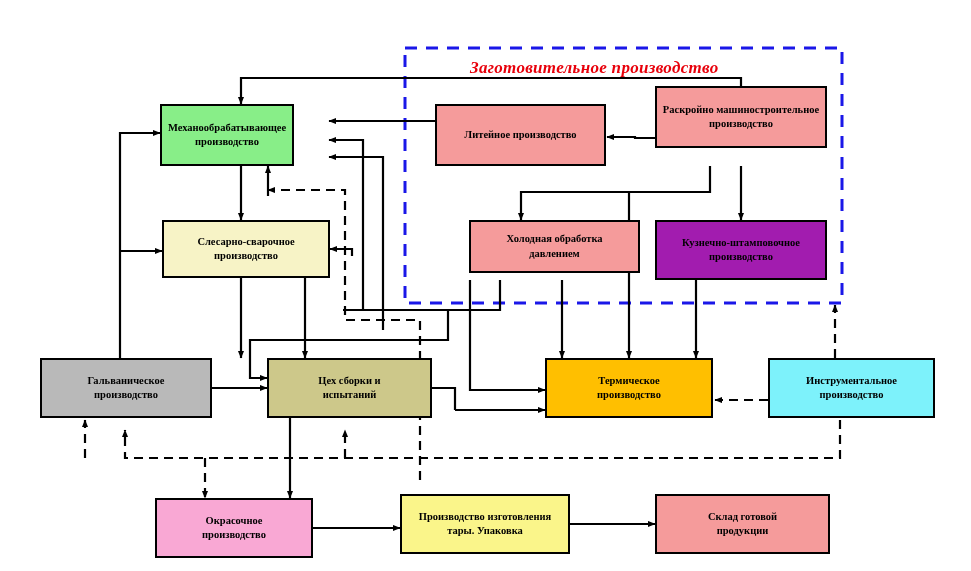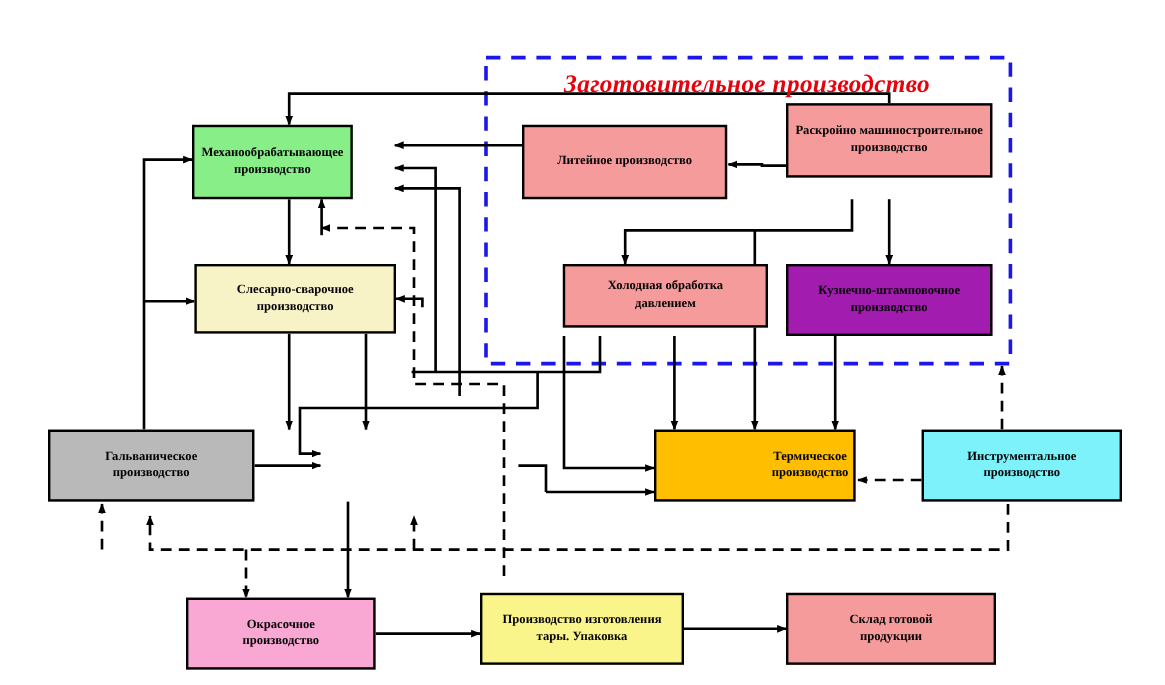--- a/index.html
+++ b/index.html
@@ -4,21 +4,21 @@
 <style>
   html,body{margin:0;padding:0;background:#ffffff;}
   body{font-family:"Liberation Serif",serif;}
   #stage{position:relative;width:971px;height:571px;background:#ffffff;overflow:hidden;}
   #svg-layer{position:absolute;left:0;top:0;width:971px;height:571px;}
   .node{position:absolute;border:2px solid #000000;box-sizing:border-box;
         display:flex;align-items:center;justify-content:center;text-align:center;
         font-family:"Liberation Serif",serif;font-weight:bold;font-size:10.5px;
         color:#000000;line-height:1.35;padding:2px 4px;z-index:5;}
   .zone-title{position:absolute;z-index:6;color:#e8000b;font-family:"Liberation Serif",serif;
-        font-weight:bold;font-style:italic;font-size:21px;letter-spacing:0.3px;white-space:nowrap;}
+        font-weight:bold;font-style:italic;font-size:17px;letter-spacing:0.3px;white-space:nowrap;}
 </style>
 </head>
 <body>
 
 <div id="stage">
 
   <svg id="svg-layer" viewBox="0 0 971 571" xmlns="http://www.w3.org/2000/svg">
     <defs>
       <marker id="ah" markerWidth="9" markerHeight="9" refX="7.4" refY="3.2" orient="auto" markerUnits="userSpaceOnUse">
         <path d="M0,0 L8,3.2 L0,6.4 z" fill="#000"></path>
@@ -110,21 +110,25 @@
 давлением</span>
   </div>
   <div class="node" style="left:655px;top:220px;width:172px;height:60px;background:#a21caf;">
     <span style="white-space:pre-line;">Кузнечно-штамповочное
 производство</span>
   </div>
   <div class="node" style="left:40px;top:358px;width:172px;height:60px;background:#b9b9b9;">
     <span style="white-space:pre-line;">Гальваническое
 производство</span>
   </div>
-  <div class="node" style="left:545px;top:358px;width:168px;height:60px;background:#ffbf00;justify-content:flex-end;">
+  <div class="node" style="left:267px;top:358px;width:165px;height:60px;background:#cdc88a;">
+    <span style="white-space:pre-line;">Цех сборки и
+испытаний</span>
+  </div>
+  <div class="node" style="left:545px;top:358px;width:168px;height:60px;background:#ffbf00;">
     <span style="white-space:pre-line;">Термическое
 производство</span>
   </div>
   <div class="node" style="left:768px;top:358px;width:167px;height:60px;background:#7df2fb;">
     <span style="white-space:pre-line;text-align:center;">Инструментальное
 производство</span>
   </div>
   <div class="node" style="left:155px;top:498px;width:158px;height:60px;background:#f9a8d4;">
     <span style="white-space:pre-line;">Окрасочное
 производство</span>

